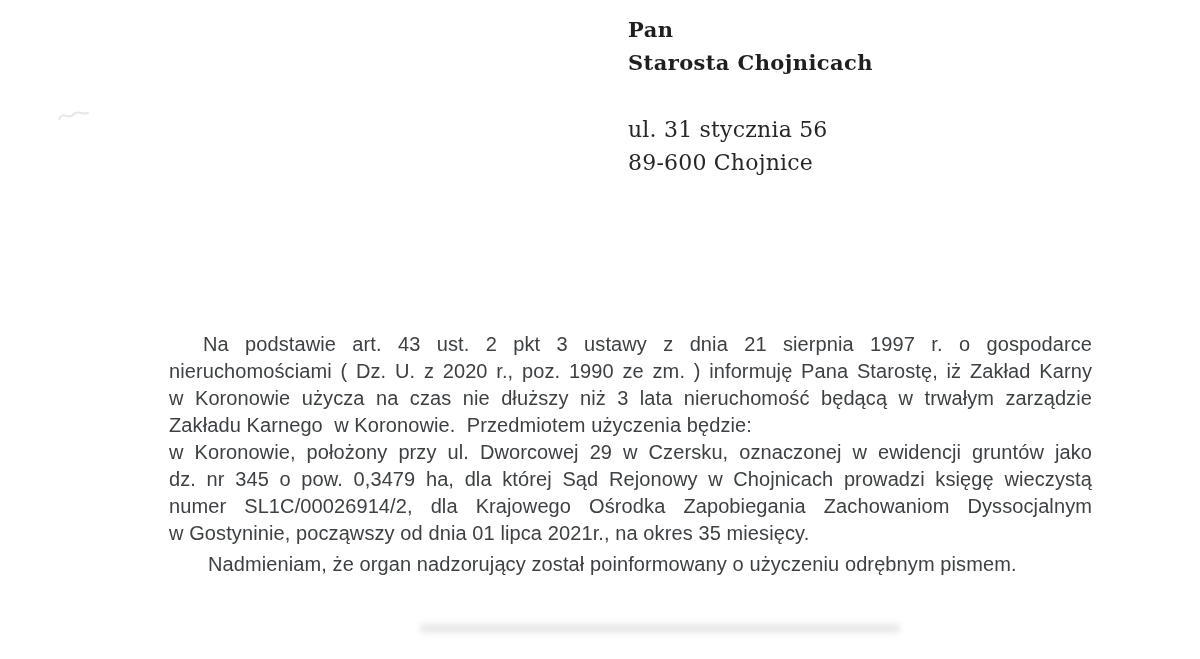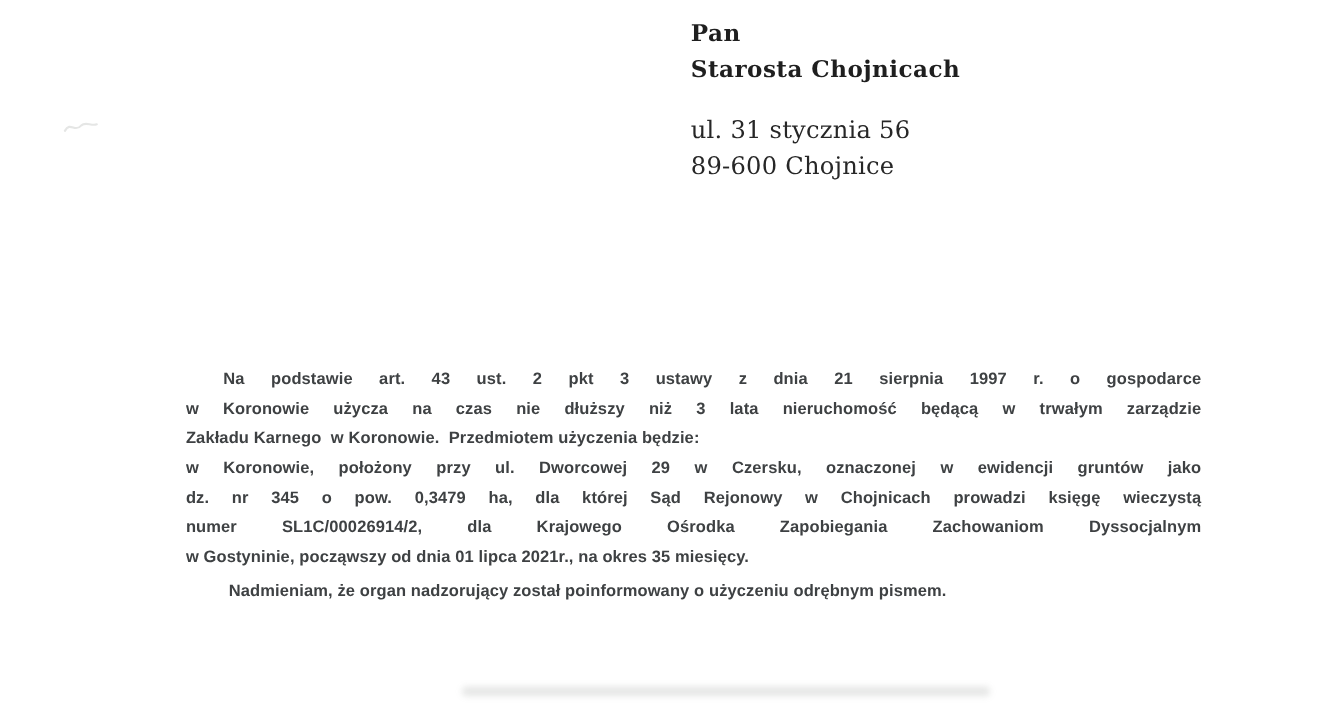--- a/index.html
+++ b/index.html
@@ -31,41 +31,40 @@
   }
   .recipient-bold {
     font-family: "DejaVu Serif", "Liberation Serif", serif;
     font-weight: 700;
     font-size: 21px;
     line-height: 32.5px;
     color: #1f1f1f;
     letter-spacing: 0.4px;
   }
   .recipient-address {
-    margin-top: 23px;
+    margin-top: 34px;
     font-family: "DejaVu Serif", "Liberation Serif", serif;
     font-weight: 400;
     font-size: 22px;
     line-height: 33px;
     color: #272727;
     letter-spacing: 0.2px;
   }
 
   
   .body-text {
     position: absolute;
     left: 169px;
     top: 331px;
     width: 923px;
     font-family: "Liberation Sans", "DejaVu Sans", sans-serif;
-    font-size: 15px;
+    font-size: 20px;
     line-height: 27px;
     color: #3e4143;
     letter-spacing: 0.1px;
-    font-weight: bold;
   }
   .line {
     white-space: normal;
   }
   .line.j {
     text-align: justify;
     text-align-last: justify;
   }
   .line.ind {
     text-indent: 34px;
@@ -105,20 +104,21 @@
     </div>
     <div class="recipient-address">
       <div>ul. 31 stycznia 56</div>
       <div>89-600 Chojnice</div>
     </div>
   </div>
 
   <div class="body-text">
     <div class="paragraph">
         <div class="line j ind">Na podstawie art. 43 ust. 2 pkt 3 ustawy z dnia 21 sierpnia 1997 r. o gospodarce</div>
+        <div class="line j">nieruchomościami ( Dz. U. z 2020 r., poz. 1990 ze zm. ) informuję Pana Starostę, iż Zakład Karny</div>
         <div class="line j">w Koronowie użycza na czas nie dłuższy niż 3 lata nieruchomość będącą w trwałym zarządzie</div>
         <div class="line">Zakładu Karnego&nbsp; w Koronowie.&nbsp; Przedmiotem użyczenia będzie:</div>
       </div>
     <div class="paragraph">
         <div class="line j">w Koronowie, położony przy ul. Dworcowej 29 w Czersku, oznaczonej w ewidencji gruntów jako</div>
         <div class="line j">dz. nr 345 o pow. 0,3479 ha, dla której Sąd Rejonowy w Chojnicach prowadzi księgę wieczystą</div>
         <div class="line j">numer SL1C/00026914/2, dla Krajowego Ośrodka Zapobiegania Zachowaniom Dyssocjalnym</div>
         <div class="line">w Gostyninie, począwszy od dnia 01 lipca 2021r., na okres 35 miesięcy.</div>
       </div>
     <div class="paragraph para-gap">

